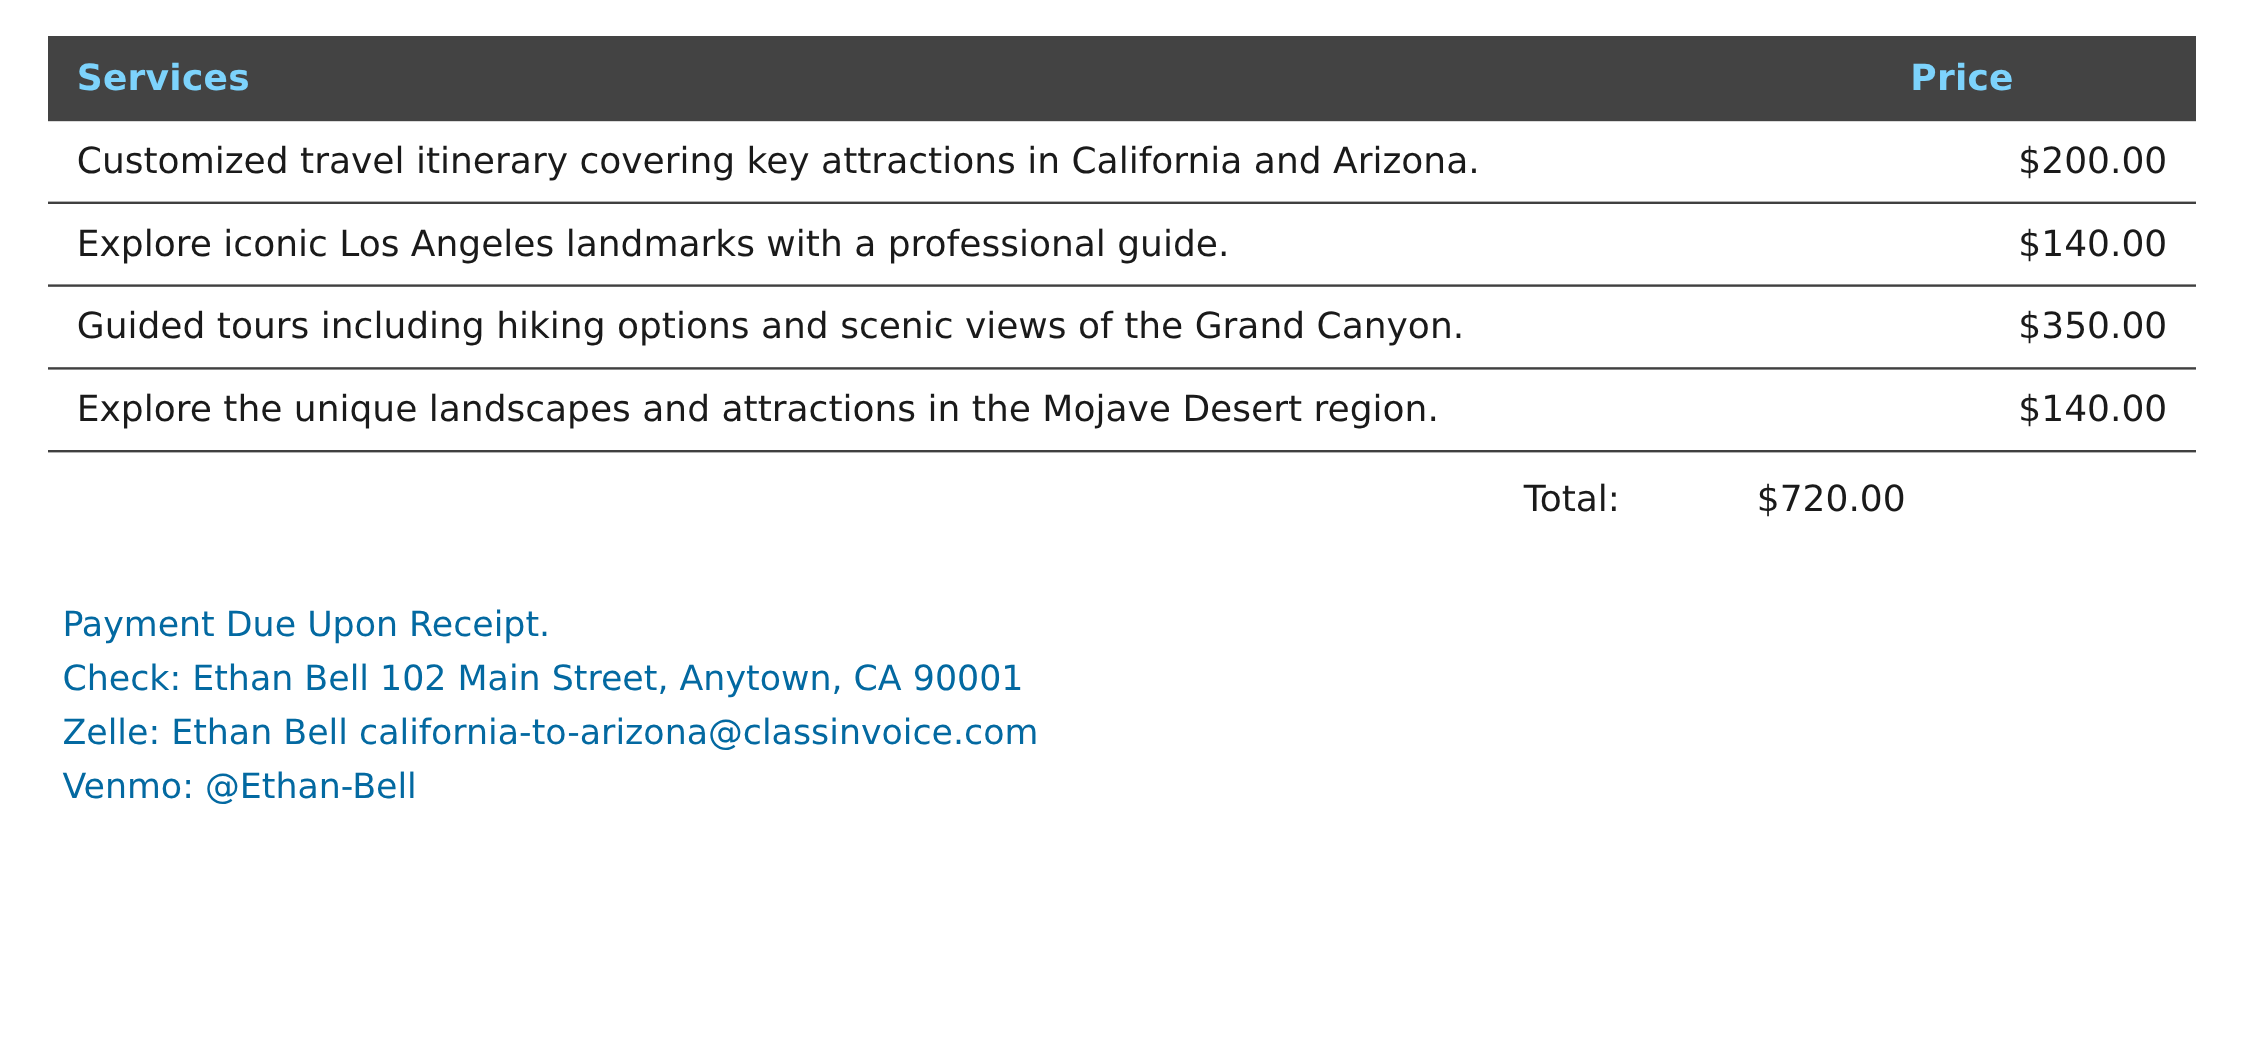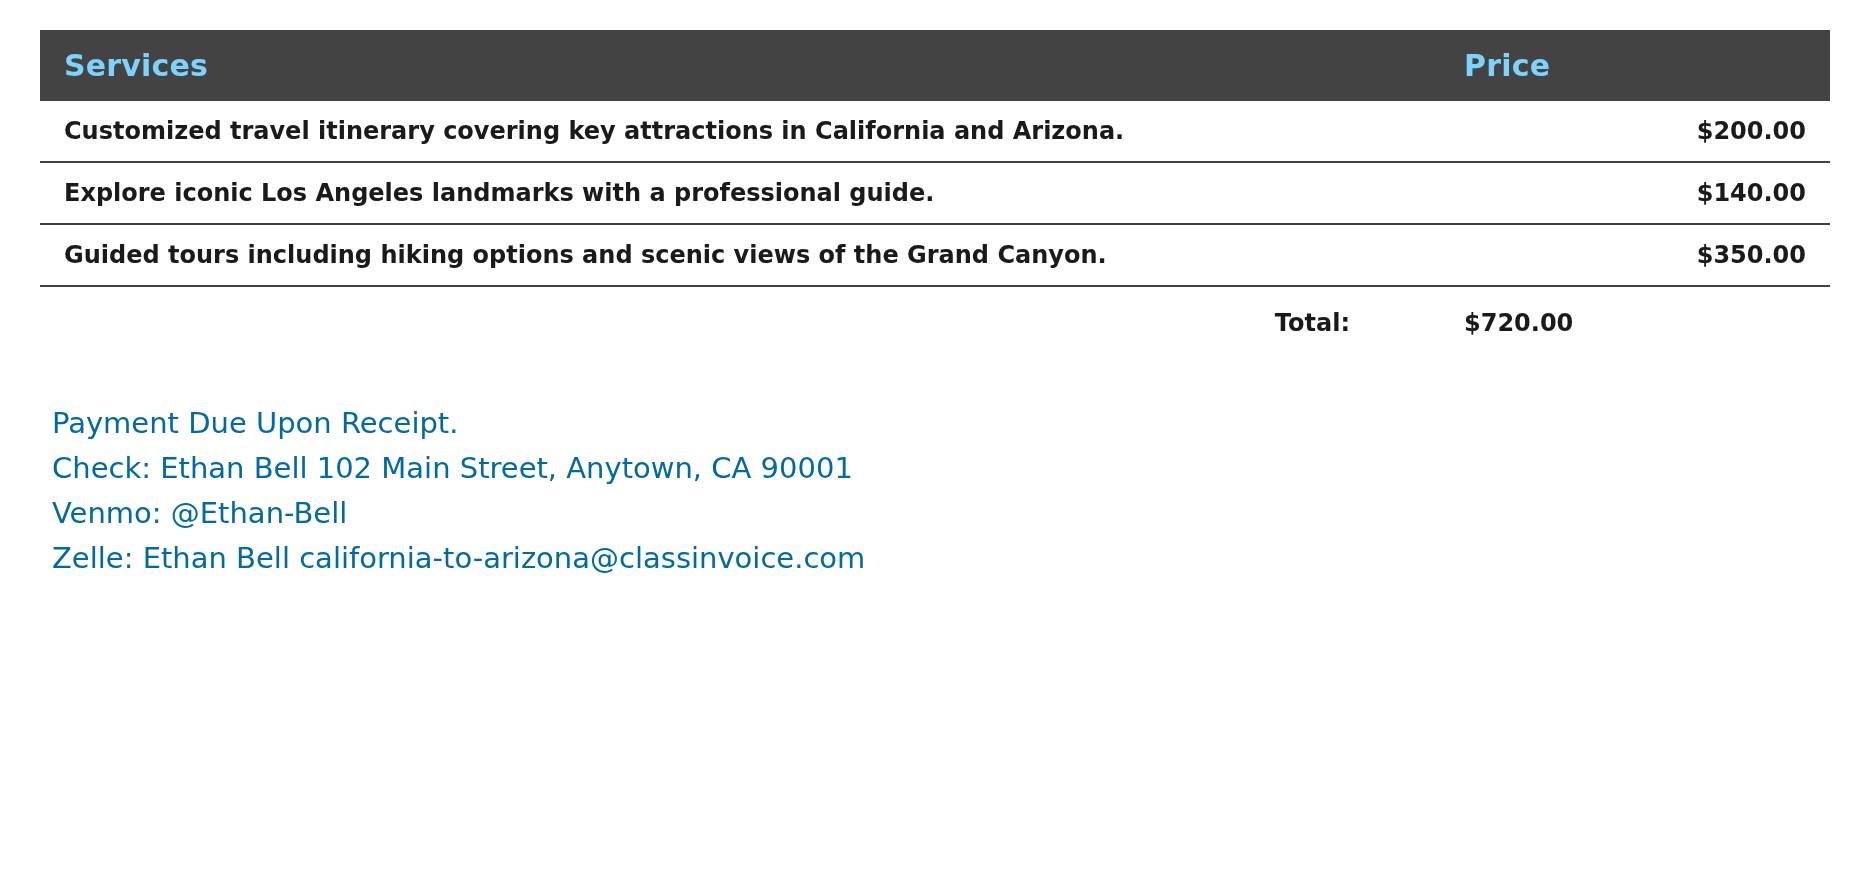--- a/index.html
+++ b/index.html
@@ -29,25 +29,25 @@
   .services-table thead th {
     background: #434343;
     color: #7dd3fc;
     font-size: 30px;
     font-weight: bold;
     padding: 18px 24px;
     text-align: left;
     letter-spacing: 0.2px;
   }
   .services-table thead th.price-col {
-    text-align: left;
+    text-align: center;
   }
   .services-table tbody td {
-    font-size: 24px;
-    font-weight: bold;
+    font-size: 30px;
+    font-weight: normal;
     padding: 16px 24px 16px 24px;
     border-bottom: 2px solid #404040;
     color: #1a1a1a;
     vertical-align: middle;
   }
   .services-table tbody td.price-cell {
     text-align: right;
     white-space: nowrap;
   }
   .col-desc { width: 1400px; }
@@ -105,27 +105,31 @@
         <td class="price-cell">$200.00</td>
       </tr>
       <tr>
         <td>Explore iconic Los Angeles landmarks with a professional guide.</td>
         <td class="price-cell">$140.00</td>
       </tr>
       <tr>
         <td>Guided tours including hiking options and scenic views of the Grand Canyon.</td>
         <td class="price-cell">$350.00</td>
       </tr>
+      <tr>
+        <td>Explore the unique landscapes and attractions in the Mojave Desert region.</td>
+        <td class="price-cell">$140.00</td>
+      </tr>
       <tr class="total-row">
         <td class="total-label">Total:</td>
         <td class="total-value">$720.00</td>
       </tr>
     </tbody>
   </table>
 
   <div class="terms-block">
     <div class="terms-line">Payment Due Upon Receipt.</div>
     <div class="terms-line">Check: Ethan Bell 102 Main Street, Anytown, CA 90001</div>
+    <div class="terms-line">Zelle: Ethan Bell california-to-arizona@classinvoice.com</div>
     <div class="terms-line">Venmo: @Ethan-Bell</div>
-    <div class="terms-line">Zelle: Ethan Bell california-to-arizona@classinvoice.com</div>
   </div>
 
 </div>
 
 </body></html>

